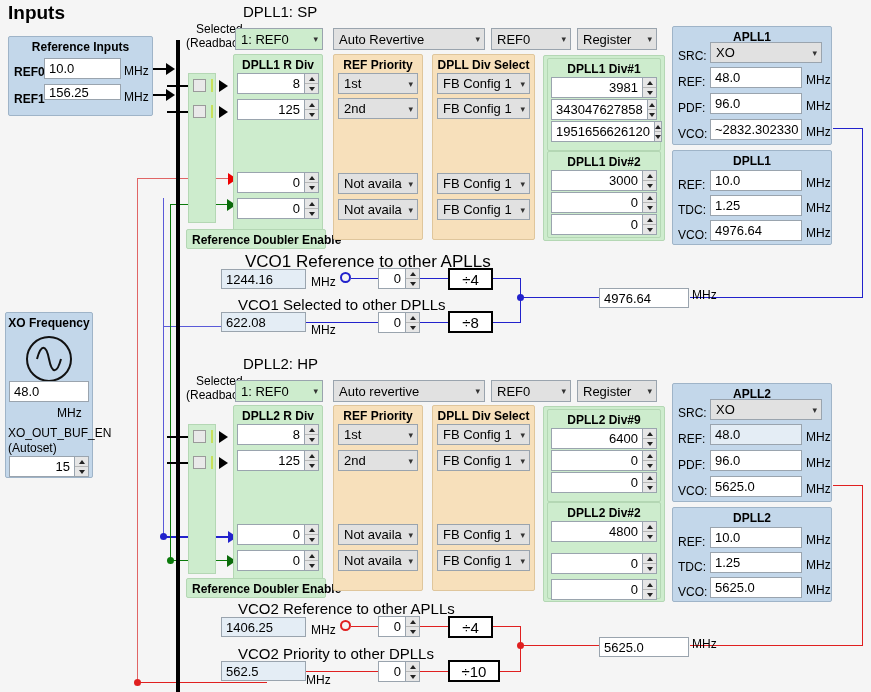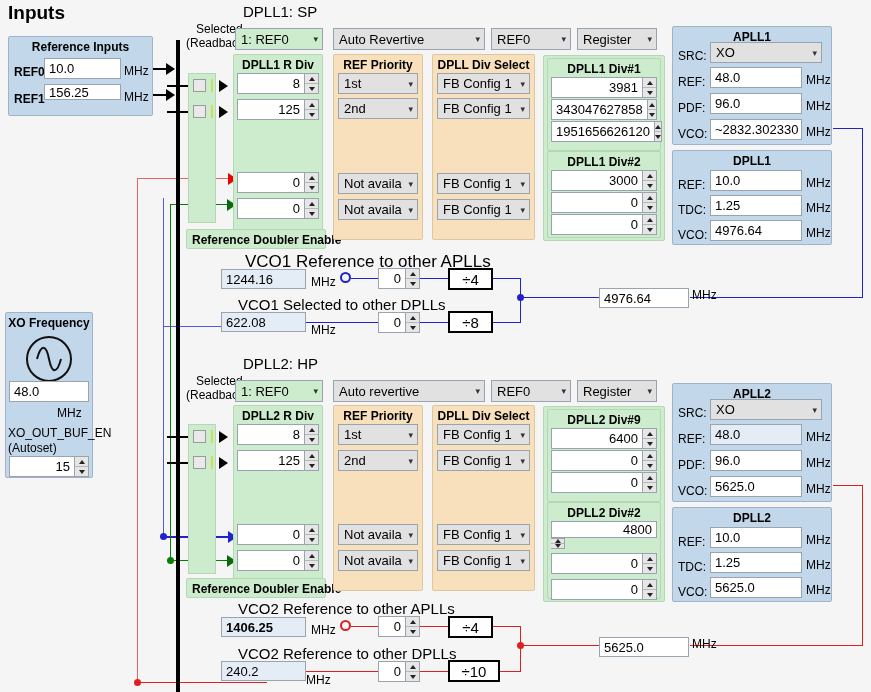--- a/index.html
+++ b/index.html
@@ -604,21 +604,21 @@
         <i class="arrU"></i>
       </span>
       <span>
         <i class="arrD"></i>
       </span>
     </div>
 </div>
 <div class="panel panel-green" style="left:547px; top:502px; width:114px; height:97px;">
   <div class="panel-title">DPLL2 Div#2</div>
 </div>
-<div class="spin" style="left:551px; top:521px; width:106px; height:21px;flex-direction:column;">
+<div class="spin" style="left:551px; top:521px; width:106px; height:21px;">
   <div class="val">4800</div>
   <div class="btns">
       <span>
         <i class="arrU"></i>
       </span>
       <span>
         <i class="arrD"></i>
       </span>
     </div>
 </div>
@@ -674,40 +674,40 @@
 <div class="lab" style="left:806px; top:558px;">MHz</div>
 <div class="lab" style="left:678px; top:585px;">VCO:</div>
 <div class="tinput" style="left:710px; top:577px; width:92px; height:21px;">5625.0</div>
 <div class="lab" style="left:806px; top:583px;">MHz</div>
 
 <div class="w wh" style="left:833px; top:485px; width:30px; border-color:#e02020;"></div>
 <div class="w wv" style="left:862px; top:485px; height:161px; border-color:#e02020;"></div>
 <div class="w wh" style="left:690px; top:645px; width:173px; border-color:#e02020;"></div>
 
 <div class="lab" style="left:238px; top:600px; font-size:15px;">VCO2 Reference to other APLLs</div>
-<div class="tinput ro" style="left:221px; top:617px; width:85px; height:20px;font-weight:bold;">1406.25</div>
+<div class="tinput ro" style="left:221px; top:617px; width:85px; height:20px;">1406.25</div>
 <div class="lab" style="left:311px; top:623px;">MHz</div>
 <div class="circ" style="left:340px; top:620px; border-color:#e02020;"></div>
 <div class="w wh" style="left:351px; top:626px; width:27px; border-color:#e02020;"></div>
 <div class="spin" style="left:378px; top:616px; width:42px; height:21px;">
   <div class="val">0</div>
   <div class="btns">
       <span>
         <i class="arrU"></i>
       </span>
       <span>
         <i class="arrD"></i>
       </span>
     </div>
 </div>
 <div class="w wh" style="left:420px; top:626px; width:28px; border-color:#e02020;"></div>
 <div class="divbox" style="left:448px; top:616px; width:45px; height:22px;">÷4</div>
 
-<div class="lab" style="left:238px; top:645px; font-size:15px;">VCO2 Reference to other DPLLs</div>
-<div class="tinput ro" style="left:221px; top:661px; width:85px; height:20px;">240.2</div>
+<div class="lab" style="left:238px; top:645px; font-size:15px;">VCO2 Priority to other DPLLs</div>
+<div class="tinput ro" style="left:221px; top:661px; width:85px; height:20px;">562.5</div>
 <div class="lab" style="left:306px; top:673px;">MHz</div>
 <div class="w wh" style="left:306px; top:671px; width:72px; border-color:#e02020;"></div>
 <div class="spin" style="left:378px; top:661px; width:42px; height:21px;">
   <div class="val">0</div>
   <div class="btns">
       <span>
         <i class="arrU"></i>
       </span>
       <span>
         <i class="arrD"></i>

